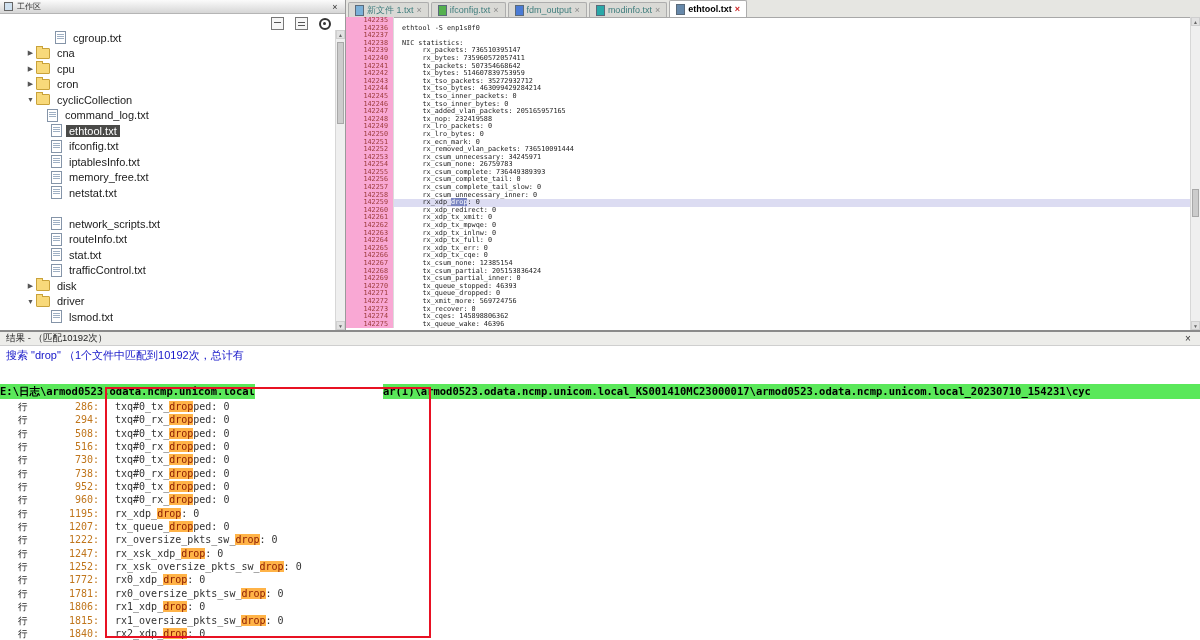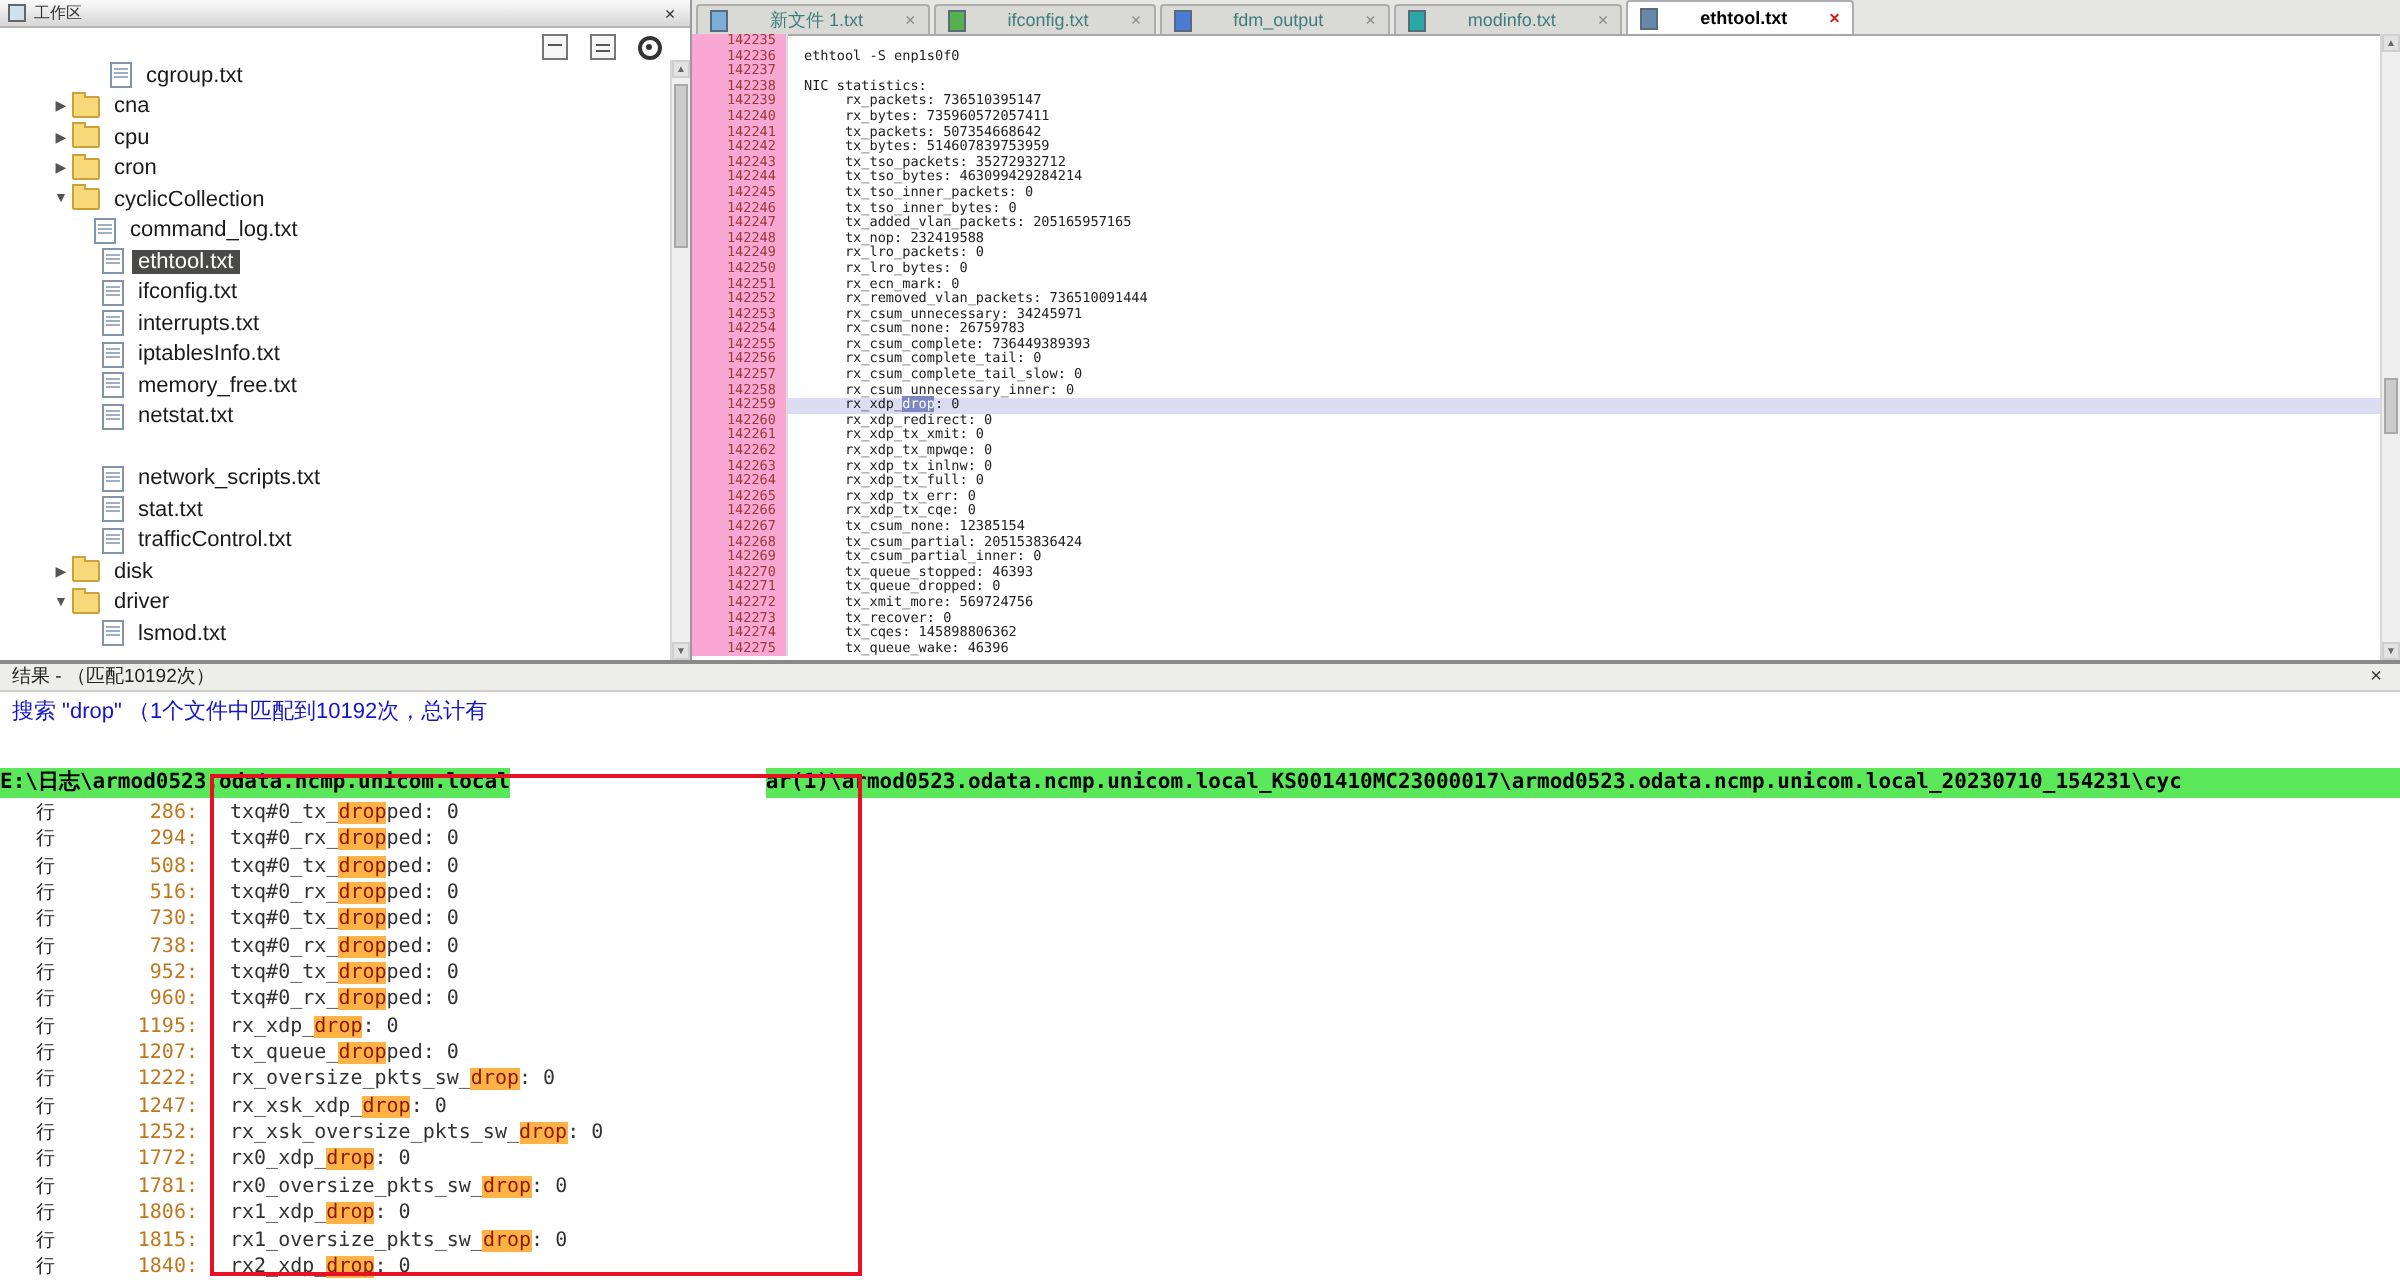--- a/index.html
+++ b/index.html
@@ -37,21 +37,21 @@
   .vscroll .sb-up{top:0;} .vscroll .sb-down{bottom:0;}
   .vscroll .thumb{position:absolute;left:1px;right:1px;background:#cccccc;border:1px solid #a8a8a8;}
   .tree-scroll{right:0;top:30px;bottom:0;}
   .tree-scroll .thumb{top:12px;height:80px;}
   .edit-scroll{right:0;top:17px;bottom:0;}
   .edit-scroll .thumb{top:172px;height:26px;}
 
   
   .editor{position:absolute;left:346px;top:0;right:0;height:330px;background:#fff;overflow:hidden;}
   .tabbar{height:17px;background:#e6e6e2;border-bottom:1px solid #a8a8a8;display:flex;align-items:flex-end;padding-left:2px;}
-  .tab{height:14px;display:flex;align-items:center;gap:21px;padding:0 6px;font-size:9px;
+  .tab{height:14px;display:flex;align-items:center;gap:3px;padding:0 6px;font-size:9px;
        border:1px solid #adadad;border-bottom:none;background:#d9d9d5;color:#3f7d7d;margin-right:2px;
        border-radius:2px 2px 0 0;white-space:nowrap;}
   .tab.active{background:#fff;color:#000;height:16px;font-weight:bold;}
   .tab-icon{width:7px;height:9px;border:1px solid #5a6a7a;flex:none;}
   .tab-close{font-size:9px;color:#8a8a8a;font-weight:normal;}
   .tab.active .tab-close{color:#cc2222;font-weight:bold;}
 
   .editor-body{position:absolute;top:17px;left:0;right:9px;bottom:0;overflow:hidden;
        font-family:"DejaVu Sans Mono",monospace;font-size:6.8px;}
   .eline{height:7.6px;line-height:7.6px;display:flex;white-space:pre;}
@@ -132,42 +132,42 @@
         <span class="tlabel">ethtool.txt</span>
       </div>
       <div class="trow" style="padding-left: 40px;">
         <span class="arrow"></span>
         <span class="icon-doc"></span>
         <span class="tlabel">ifconfig.txt</span>
       </div>
       <div class="trow" style="padding-left: 40px;">
         <span class="arrow"></span>
         <span class="icon-doc"></span>
-        <span class="tlabel">interrupts.txt</span>
-      </div>
-      <div class="trow" style="padding-left: 40px;">
-        <span class="arrow"></span>
-        <span class="icon-doc"></span>
         <span class="tlabel">iptablesInfo.txt</span>
       </div>
       <div class="trow" style="padding-left: 40px;">
         <span class="arrow"></span>
         <span class="icon-doc"></span>
         <span class="tlabel">memory_free.txt</span>
       </div>
       <div class="trow" style="padding-left: 40px;">
         <span class="arrow"></span>
         <span class="icon-doc"></span>
         <span class="tlabel">netstat.txt</span>
       </div>
       <div class="trow"></div>
       <div class="trow" style="padding-left: 40px;">
         <span class="arrow"></span>
         <span class="icon-doc"></span>
         <span class="tlabel">network_scripts.txt</span>
+      </div>
+      <div class="trow" style="padding-left: 40px;">
+        <span class="arrow"></span>
+        <span class="icon-doc"></span>
+        <span class="tlabel">routeInfo.txt</span>
       </div>
       <div class="trow" style="padding-left: 40px;">
         <span class="arrow"></span>
         <span class="icon-doc"></span>
         <span class="tlabel">stat.txt</span>
       </div>
       <div class="trow" style="padding-left: 40px;">
         <span class="arrow"></span>
         <span class="icon-doc"></span>
         <span class="tlabel">trafficControl.txt</span>

